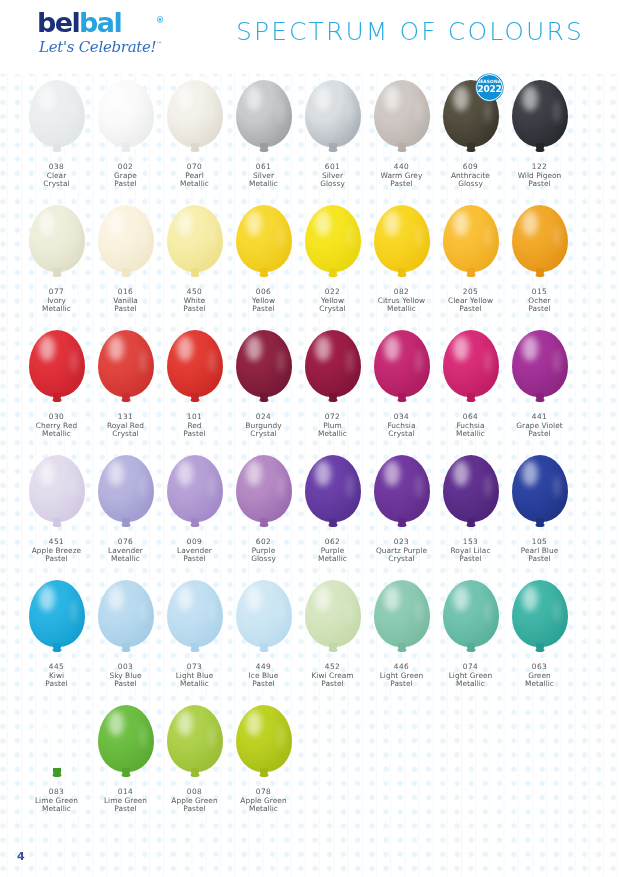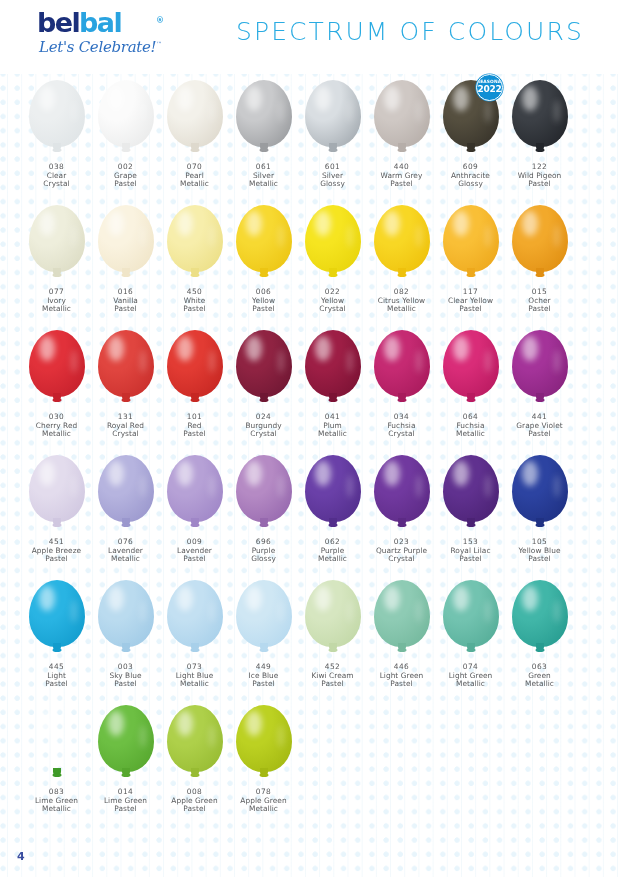--- a/index.html
+++ b/index.html
@@ -459,21 +459,21 @@
       <div class="cell">
         <div class="balloon-box">
           <div class="balloon" style="background: radial-gradient(at 32% 24%, rgb(249, 191, 54) 0%, rgb(249, 191, 54) 34%, rgb(237, 168, 28) 88%, rgb(237, 168, 28) 100%);">
             <div class="gloss"></div>
             <div class="gloss2"></div>
           </div>
           <div class="neck" style="background: rgb(237, 168, 28);"></div>
           <div class="knot" style="background: rgb(237, 168, 28);"></div>
         </div>
         <div class="label">
-          <span class="code">117</span>
+          <span class="code">205</span>
           <span class="nm">Clear Yellow</span>
           <span class="nm">Pastel</span>
         </div>
       </div>
       <div class="cell">
         <div class="balloon-box">
           <div class="balloon" style="background: radial-gradient(at 32% 24%, rgb(242, 169, 43) 0%, rgb(242, 169, 43) 34%, rgb(224, 143, 18) 88%, rgb(224, 143, 18) 100%);">
             <div class="gloss"></div>
             <div class="gloss2"></div>
           </div>
@@ -551,21 +551,21 @@
       <div class="cell">
         <div class="balloon-box">
           <div class="balloon" style="background: radial-gradient(at 32% 24%, rgb(157, 30, 69) 0%, rgb(157, 30, 69) 34%, rgb(123, 18, 52) 88%, rgb(123, 18, 52) 100%);">
             <div class="gloss"></div>
             <div class="gloss2"></div>
           </div>
           <div class="neck" style="background: rgb(123, 18, 52);"></div>
           <div class="knot" style="background: rgb(123, 18, 52);"></div>
         </div>
         <div class="label">
-          <span class="code">041</span>
+          <span class="code">072</span>
           <span class="nm">Plum</span>
           <span class="nm">Metallic</span>
         </div>
       </div>
       <div class="cell">
         <div class="balloon-box">
           <div class="balloon" style="background: radial-gradient(at 32% 24%, rgb(197, 42, 114) 0%, rgb(197, 42, 114) 34%, rgb(168, 26, 92) 88%, rgb(168, 26, 92) 100%);">
             <div class="gloss"></div>
             <div class="gloss2"></div>
           </div>
@@ -658,21 +658,21 @@
       <div class="cell">
         <div class="balloon-box">
           <div class="balloon" style="background: radial-gradient(at 32% 24%, rgb(181, 138, 196) 0%, rgb(181, 138, 196) 34%, rgb(150, 104, 174) 88%, rgb(150, 104, 174) 100%);">
             <div class="gloss"></div>
             <div class="gloss2"></div>
           </div>
           <div class="neck" style="background: rgb(150, 104, 174);"></div>
           <div class="knot" style="background: rgb(150, 104, 174);"></div>
         </div>
         <div class="label">
-          <span class="code">696</span>
+          <span class="code">602</span>
           <span class="nm">Purple</span>
           <span class="nm">Glossy</span>
         </div>
       </div>
       <div class="cell">
         <div class="balloon-box">
           <div class="balloon" style="background: radial-gradient(at 32% 24%, rgb(106, 64, 168) 0%, rgb(106, 64, 168) 34%, rgb(83, 46, 140) 88%, rgb(83, 46, 140) 100%);">
             <div class="gloss"></div>
             <div class="gloss2"></div>
           </div>
@@ -719,38 +719,38 @@
         <div class="balloon-box">
           <div class="balloon" style="background: radial-gradient(at 32% 24%, rgb(44, 67, 161) 0%, rgb(44, 67, 161) 34%, rgb(31, 49, 131) 88%, rgb(31, 49, 131) 100%);">
             <div class="gloss"></div>
             <div class="gloss2"></div>
           </div>
           <div class="neck" style="background: rgb(31, 49, 131);"></div>
           <div class="knot" style="background: rgb(31, 49, 131);"></div>
         </div>
         <div class="label">
           <span class="code">105</span>
-          <span class="nm">Yellow Blue</span>
+          <span class="nm">Pearl Blue</span>
           <span class="nm">Pastel</span>
         </div>
       </div>
     </div>
     <div class="row">
       <div class="cell">
         <div class="balloon-box">
           <div class="balloon" style="background: radial-gradient(at 32% 24%, rgb(41, 180, 227) 0%, rgb(41, 180, 227) 34%, rgb(18, 156, 205) 88%, rgb(18, 156, 205) 100%);">
             <div class="gloss"></div>
             <div class="gloss2"></div>
           </div>
           <div class="neck" style="background: rgb(18, 156, 205);"></div>
           <div class="knot" style="background: rgb(18, 156, 205);"></div>
         </div>
         <div class="label">
           <span class="code">445</span>
-          <span class="nm">Light</span>
+          <span class="nm">Kiwi</span>
           <span class="nm">Pastel</span>
         </div>
       </div>
       <div class="cell">
         <div class="balloon-box">
           <div class="balloon" style="background: radial-gradient(at 32% 24%, rgb(186, 219, 239) 0%, rgb(186, 219, 239) 34%, rgb(160, 202, 230) 88%, rgb(160, 202, 230) 100%);">
             <div class="gloss"></div>
             <div class="gloss2"></div>
           </div>
           <div class="neck" style="background: rgb(160, 202, 230);"></div>

